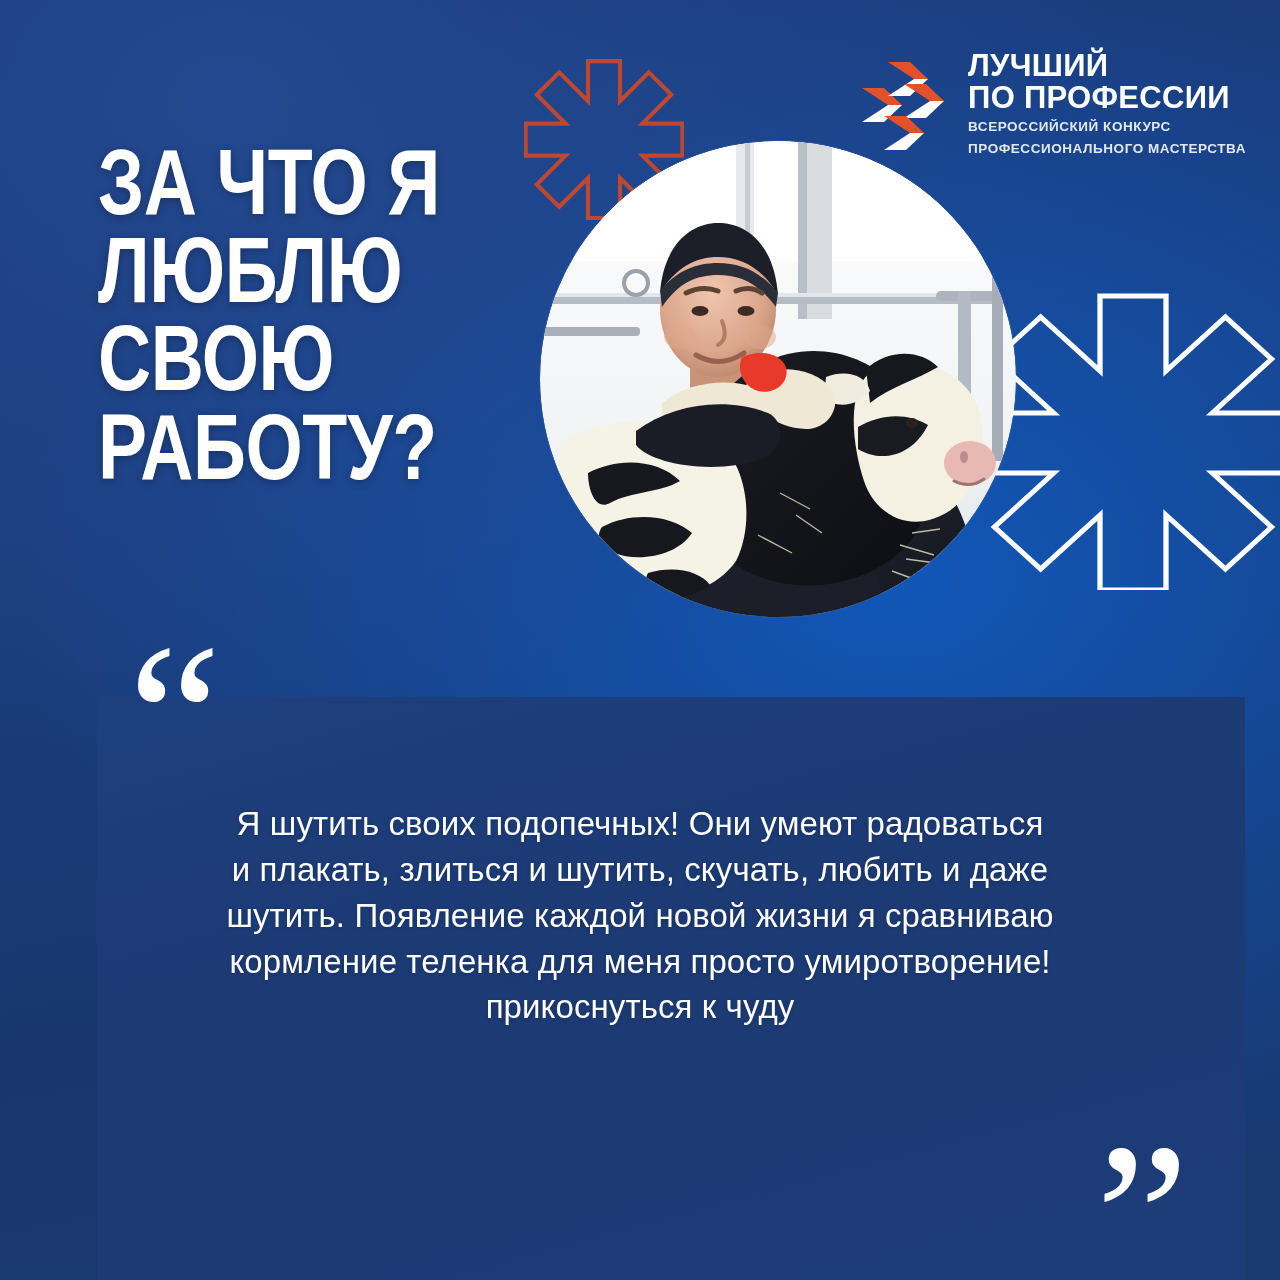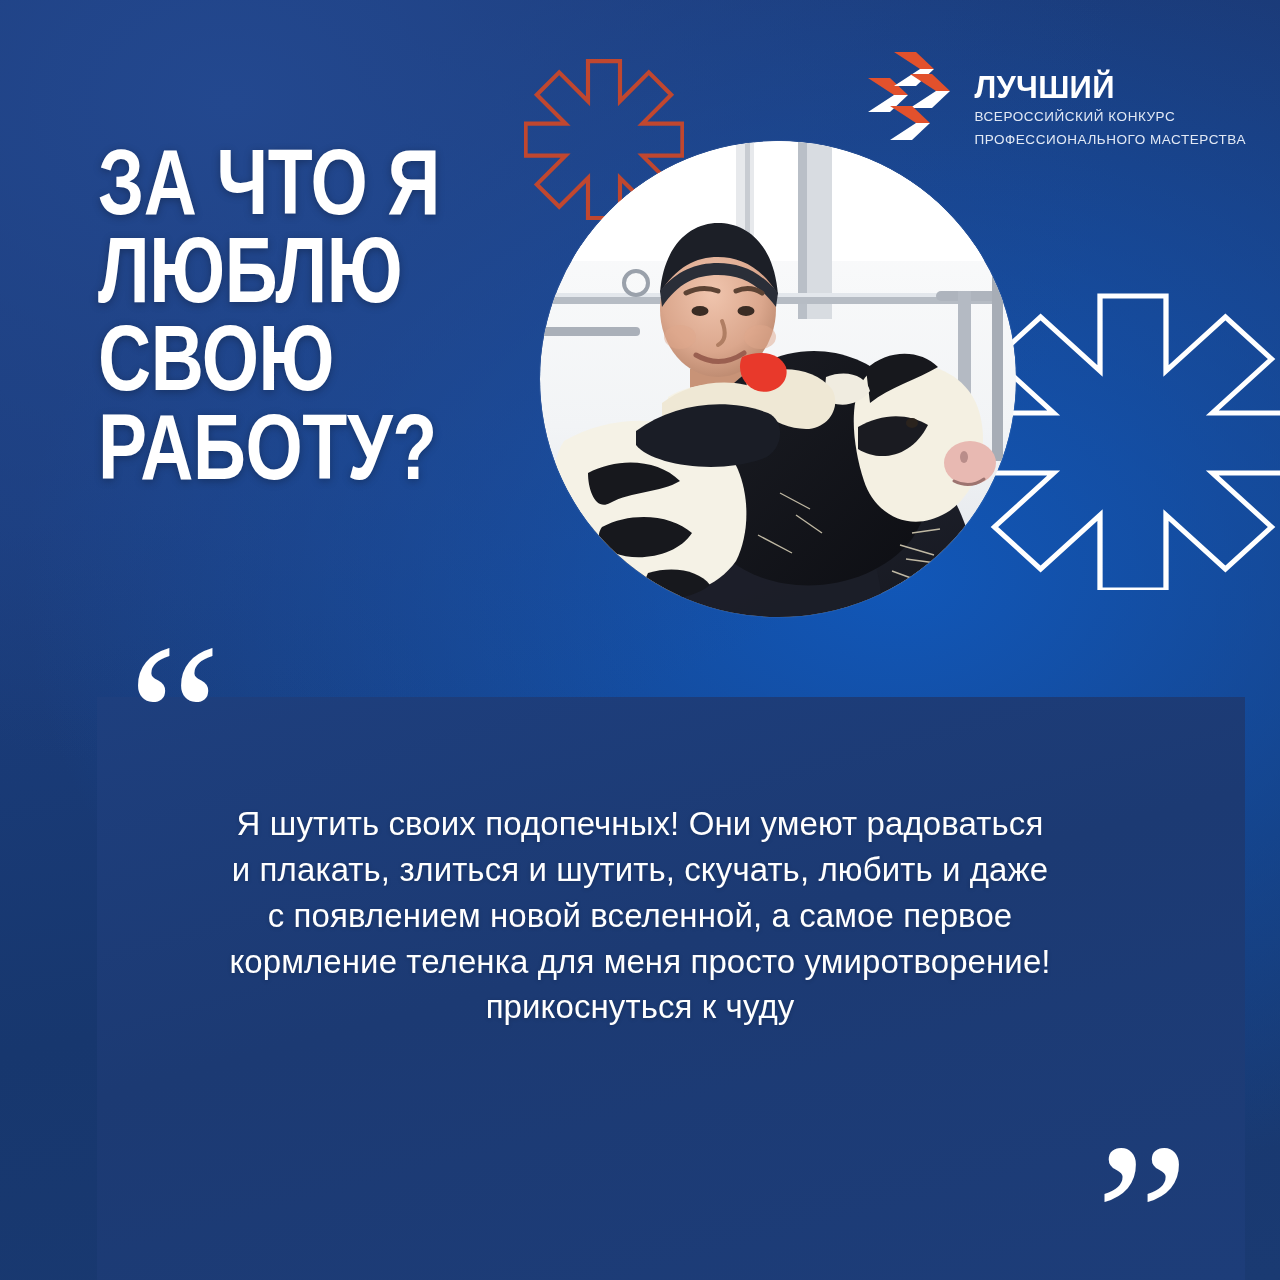--- a/index.html
+++ b/index.html
@@ -81,21 +81,21 @@
     color: #ffffff;
     font-weight: 700;
     font-size: 31px;
     line-height: 1.02;
     letter-spacing: 0.3px;
     white-space: nowrap;
   }
   .logo-sub {
     display: block;
     color: #e2e9f5;
-    font-weight: 400;
+    font-weight: 700;
     font-size: 13.5px;
     line-height: 1.28;
     letter-spacing: 0.55px;
     white-space: nowrap;
     margin-top: 5px;
   }
 
   
   #quote-panel {
     position: absolute;
@@ -308,32 +308,33 @@
         </g>
 
         <g transform="translate(24,54)">
           <polygon points="0,0 22,0 40,17 26,17" fill="#e2512c"></polygon>
           <polygon points="26,17 40,17 22,34 0,34" fill="#ffffff"></polygon>
         </g>
       </svg>
     </div>
     <div id="logo-text">
       <span class="logo-title">ЛУЧШИЙ</span>
+      <span class="logo-title">ПО ПРОФЕССИИ</span>
       <span class="logo-sub">ВСЕРОССИЙСКИЙ КОНКУРС</span>
       <span class="logo-sub">ПРОФЕССИОНАЛЬНОГО МАСТЕРСТВА</span>
     </div>
   </div>
 
   <div id="quote-panel">
     <span id="quote-close">”</span>
   </div>
 
   <span id="quote-open">“</span>
 
   <blockquote id="quote-text">
     <span class="q-line">Я шутить своих подопечных! Они умеют радоваться</span>
     <span class="q-line">и плакать, злиться и шутить, скучать, любить и даже</span>
-    <span class="q-line">с появлением новой вселенной, а самое первое</span>
+    <span class="q-line">шутить. Появление каждой новой жизни я сравниваю</span>
     <span class="q-line">кормление теленка для меня просто умиротворение!</span>
     <span class="q-line">прикоснуться к чуду</span>
   </blockquote>
 
 </div>
 
 </body></html>

